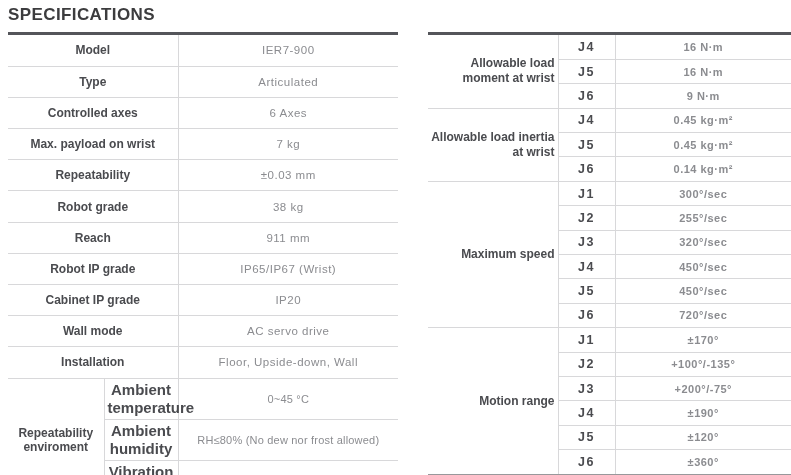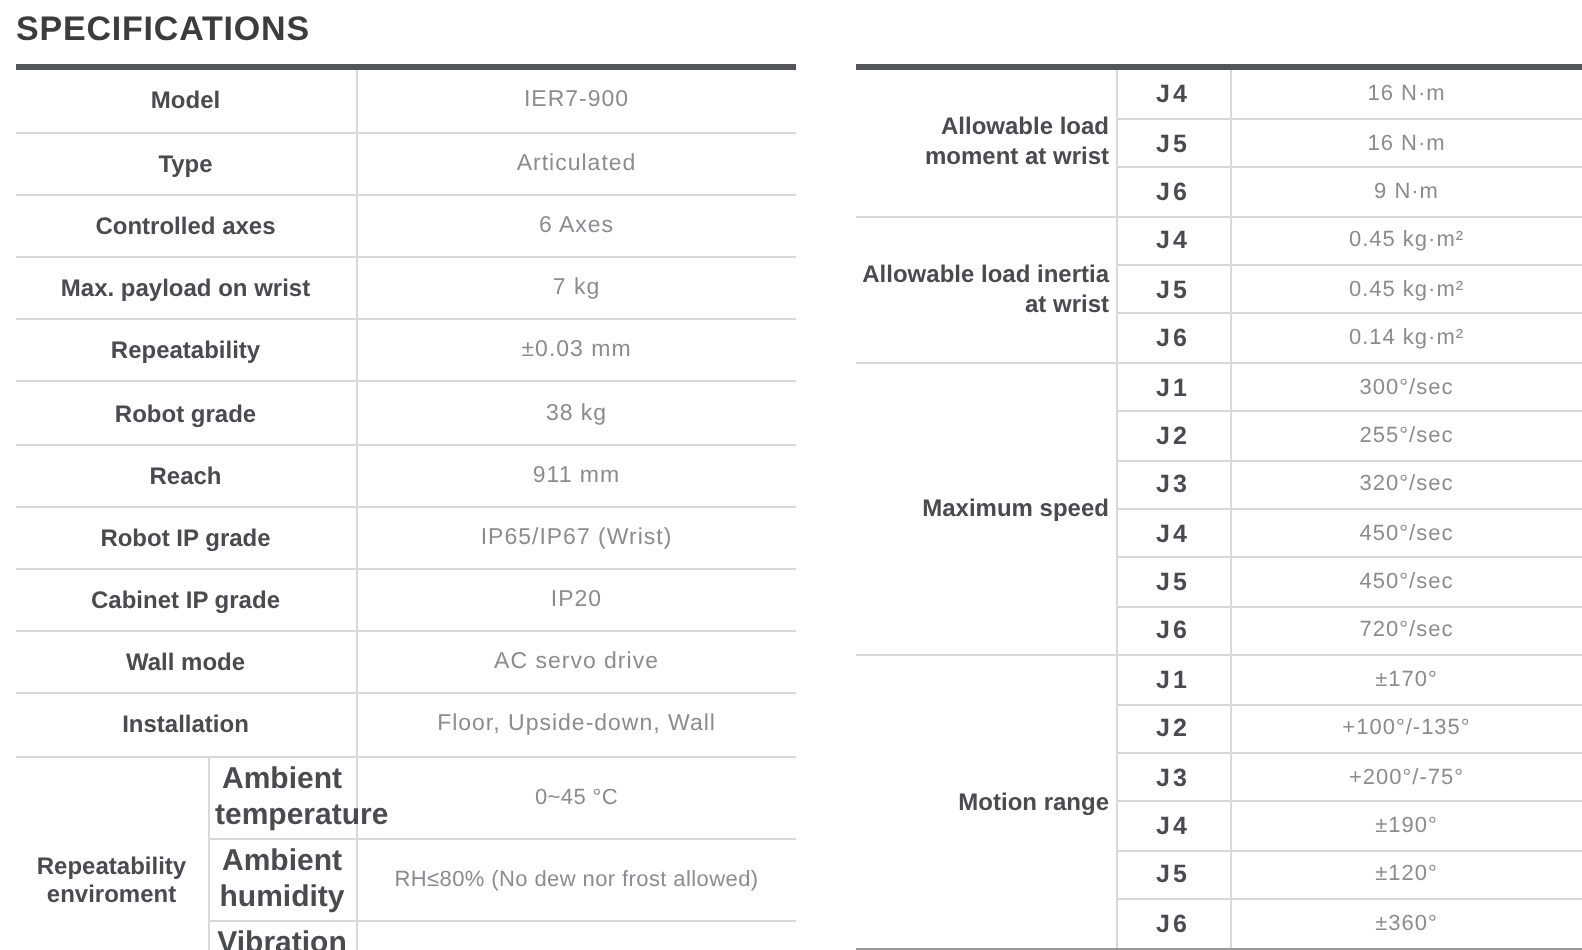--- a/index.html
+++ b/index.html
@@ -67,21 +67,21 @@
     line-height: 1.25;
     color: #4a4b4f;
     text-align: right;
   }
   .tbl-right .jnt {
     font-weight: bold;
     font-size: 12.5px;
     color: #4a4b4f;
     letter-spacing: 1.5px;
   }
-  .tbl-right .val { font-size: 11px; }
+  .tbl-right .val { font-size: 11px; font-weight: bold; }
 </style>
 </head>
 <body>
 
 <div class="page-title">SPECIFICATIONS</div>
 
 <div class="tbl-wrap left">
   <table class="tbl-left">
     <colgroup>
         <col style="width:96px">

